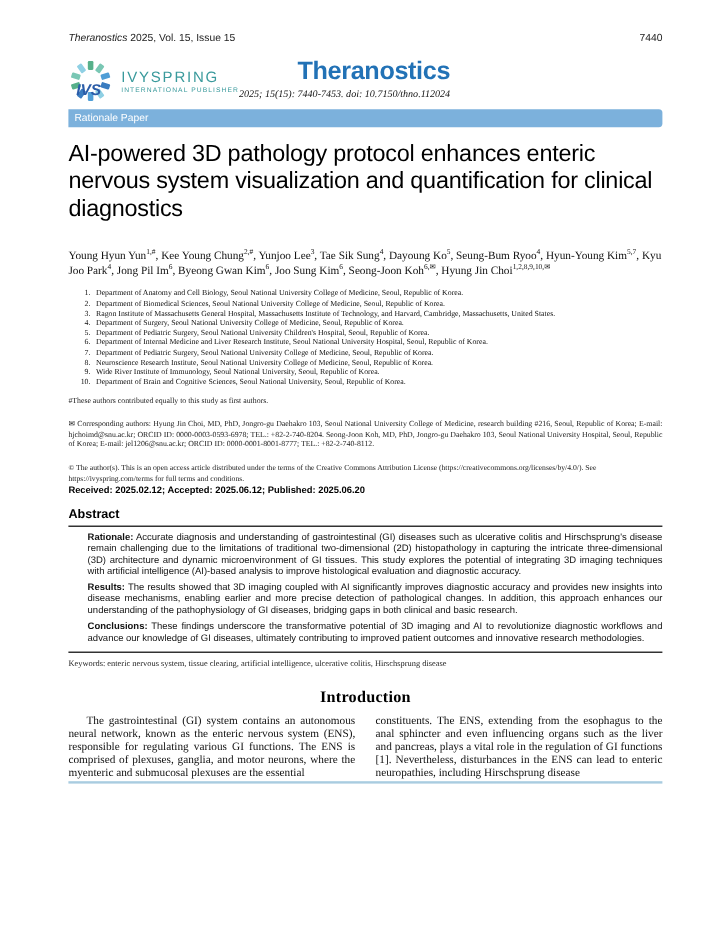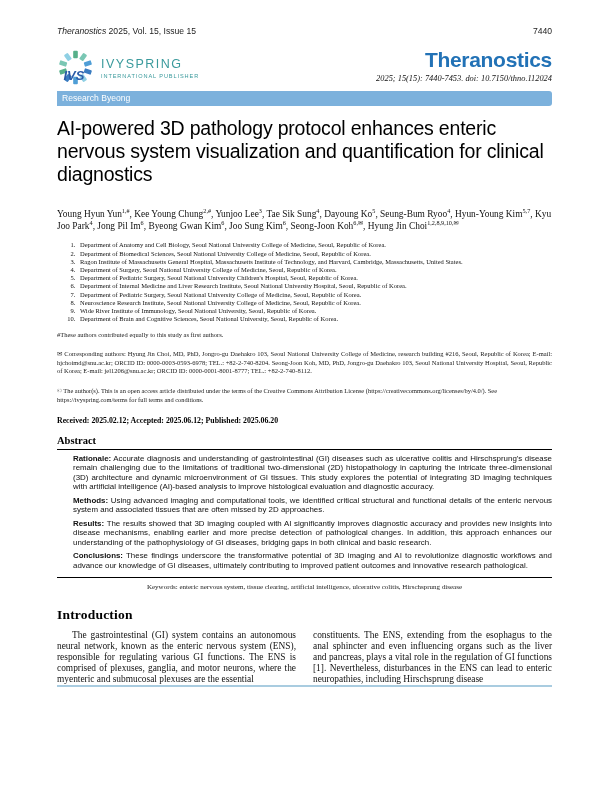--- a/index.html
+++ b/index.html
@@ -16,21 +16,21 @@
 
   
   .running-header {
     display: flex; justify-content: space-between; align-items: baseline;
     font-family: "Liberation Sans", sans-serif;
     font-size: 8.6px; color: #222;
   }
   .rh-journal .it { font-style: italic; }
 
   
-  .masthead { display: flex; justify-content: space-between; align-items: flex-start; margin-top: 13px; }
+  .masthead { display: flex; justify-content: flex-start; align-items: flex-start; margin-top: 13px; }
   .masthead-left { display: flex; align-items: center; gap: 7px; }
   .logo-mark { width: 37px; height: 37px; }
   .publisher-name {
     font-family: "Liberation Sans", sans-serif;
     color: var(--logo_teal); font-size: 12.5px; letter-spacing: 1.5px; font-weight: 400;
   }
   .publisher-sub {
     font-family: "Liberation Sans", sans-serif;
     color: var(--logo_teal); font-size: 5.6px; letter-spacing: 0.9px; margin-top: 2px;
   }
@@ -67,43 +67,43 @@
   .author sup { font-size: 6.2px; line-height: 0; }
 
   
   .affiliations { margin: 9px 0 0 0; padding-left: 20px; font-size: 6.5px; line-height: 1.26; color: #111; }
   .affiliations li { padding-left: 3px; }
 
   .equal-note { font-size: 6.5px; margin: 8px 0 0 0; }
   .correspondence { font-size: 6.5px; line-height: 1.32; margin: 12px 0 0 0; text-align: justify; }
   .license { font-size: 6.4px; line-height: 1.32; margin: 11px 0 0 0; }
   .dates {
-    font-family: Liberation Serif, serif; font-weight: 700;
-    font-size: 7.8px; margin: 12px 0 0 0; color: #000;
+    font-family: Liberation Sans, sans-serif; font-weight: 700;
+    font-size: 7.8px; margin: 0 0 0 0; color: #000;
   }
 
   
   .abstract-heading {
-    font-family: Liberation Serif, serif; font-weight: 700;
+    font-family: Liberation Sans, sans-serif; font-weight: 700;
     font-size: 10.5px; margin: 10px 0 3px 0; color: #000;
   }
   .rule { border-top: 1.6px solid #000; height: 0; }
   .abstract-body p {
     font-family: "Liberation Sans", sans-serif;
     font-size: 7.9px; line-height: 1.2; text-align: justify;
     margin: 4px 0 0 16px; color: #111;
   }
   .abstract-body .lbl { font-weight: 700; }
   .abstract-rule-bottom { margin-top: 7px; }
-  .keywords { font-size: 7px; margin: 5px 0 0 0; color: #222; text-align: center; }
+  .keywords { font-size: 7px; margin: 5px 0 0 0; color: #222; }
 
   
   .section-heading {
     font-family: "Liberation Serif", serif; font-weight: 700;
-    font-size: 13.5px; margin: 16px 0 0 0; color: #000; letter-spacing: 0.2px;
+    font-size: 13.5px; margin: 16px 0 0 0; color: #000; letter-spacing: 0.2px; text-align: center;
   }
   .columns { display: flex; gap: 17px; margin-top: 7px; }
   .col { flex: 1; font-size: 9.4px; line-height: 1.17; text-align: justify; margin: 0; color: #111; }
   .col.indent { text-indent: 15px; }
 
   
   .footer { margin-top: auto; }
   .footer-rule { border-top: 2.2px solid var(--footer_line_blue); height: 0; }
   .footer-url {
     text-align: right; font-family: "Liberation Sans", sans-serif;
@@ -146,21 +146,21 @@
         <div class="publisher-name">IVYSPRING</div>
         <div class="publisher-sub">INTERNATIONAL PUBLISHER</div>
       </div>
     </div>
     <div class="masthead-right">
       <div class="journal-name">Theranostics</div>
       <div class="citation">2025; 15(15): 7440-7453. doi: 10.7150/thno.112024</div>
     </div>
   </div>
 
-  <div class="article-type-band">Research Byeong</div>
+  <div class="article-type-band">Rationale Paper</div>
 
   <h1 class="title">AI-powered 3D pathology protocol enhances enteric nervous system visualization and quantification for clinical diagnostics</h1>
 
   <p class="authors"><span class="author"><span>Young Hyun Yun</span><sup>1,#</sup></span><span class="author"><span>Kee Young Chung</span><sup>2,#</sup></span><span class="author"><span>Yunjoo Lee</span><sup>3</sup></span><span class="author"><span>Tae Sik Sung</span><sup>4</sup></span><span class="author"><span>Dayoung Ko</span><sup>5</sup></span><span class="author"><span>Seung-Bum Ryoo</span><sup>4</sup></span><span class="author"><span>Hyun-Young Kim</span><sup>5,7</sup></span><span class="author"><span>Kyu Joo Park</span><sup>4</sup></span><span class="author"><span>Jong Pil Im</span><sup>6</sup></span><span class="author"><span>Byeong Gwan Kim</span><sup>6</sup></span><span class="author"><span>Joo Sung Kim</span><sup>6</sup></span><span class="author"><span>Seong-Joon Koh</span><sup>6,✉</sup></span><span class="author"><span>Hyung Jin Choi</span><sup>1,2,8,9,10,✉</sup></span></p>
 
   <ol class="affiliations">
     <li>Department of Anatomy and Cell Biology, Seoul National University College of Medicine, Seoul, Republic of Korea.</li>
     <li>Department of Biomedical Sciences, Seoul National University College of Medicine, Seoul, Republic of Korea.</li>
     <li>Ragon Institute of Massachusetts General Hospital, Massachusetts Institute of Technology, and Harvard, Cambridge, Massachusetts, United States.</li>
     <li>Department of Surgery, Seoul National University College of Medicine, Seoul, Republic of Korea.</li>
@@ -178,23 +178,22 @@
 
   <p class="license">© The author(s). This is an open access article distributed under the terms of the Creative Commons Attribution License (https://creativecommons.org/licenses/by/4.0/). See https://ivyspring.com/terms for full terms and conditions.</p>
 
   <p class="dates">Received: 2025.02.12; Accepted: 2025.06.12; Published: 2025.06.20</p>
 
   <div class="abstract">
     <h2 class="abstract-heading">Abstract</h2>
     <div class="rule"></div>
     <div class="abstract-body">
       <p><span class="lbl">Rationale:</span><span> Accurate diagnosis and understanding of gastrointestinal (GI) diseases such as ulcerative colitis and Hirschsprung's disease remain challenging due to the limitations of traditional two-dimensional (2D) histopathology in capturing the intricate three-dimensional (3D) architecture and dynamic microenvironment of GI tissues. This study explores the potential of integrating 3D imaging techniques with artificial intelligence (AI)-based analysis to improve histological evaluation and diagnostic accuracy.</span></p>
-      <p><span class="lbl">Methods:</span><span> Using advanced imaging and computational tools, we identified critical structural and functional details of the enteric nervous system and associated tissues that are often missed by 2D approaches.</span></p>
       <p><span class="lbl">Results:</span><span> The results showed that 3D imaging coupled with AI significantly improves diagnostic accuracy and provides new insights into disease mechanisms, enabling earlier and more precise detection of pathological changes. In addition, this approach enhances our understanding of the pathophysiology of GI diseases, bridging gaps in both clinical and basic research.</span></p>
-      <p><span class="lbl">Conclusions:</span><span> These findings underscore the transformative potential of 3D imaging and AI to revolutionize diagnostic workflows and advance our knowledge of GI diseases, ultimately contributing to improved patient outcomes and innovative research pathological.</span></p>
+      <p><span class="lbl">Conclusions:</span><span> These findings underscore the transformative potential of 3D imaging and AI to revolutionize diagnostic workflows and advance our knowledge of GI diseases, ultimately contributing to improved patient outcomes and innovative research methodologies.</span></p>
     </div>
     <div class="rule abstract-rule-bottom"></div>
   </div>
 
   <p class="keywords"><span>Keywords:</span><span> enteric nervous system, tissue clearing, artificial intelligence, ulcerative colitis, Hirschsprung disease</span></p>
 
   <h2 class="section-heading">Introduction</h2>
 
   <div class="columns">
     <p class="col indent">The gastrointestinal (GI) system contains an autonomous neural network, known as the enteric nervous system (ENS), responsible for regulating various GI functions. The ENS is comprised of plexuses, ganglia, and motor neurons, where the myenteric and submucosal plexuses are the essential</p>

